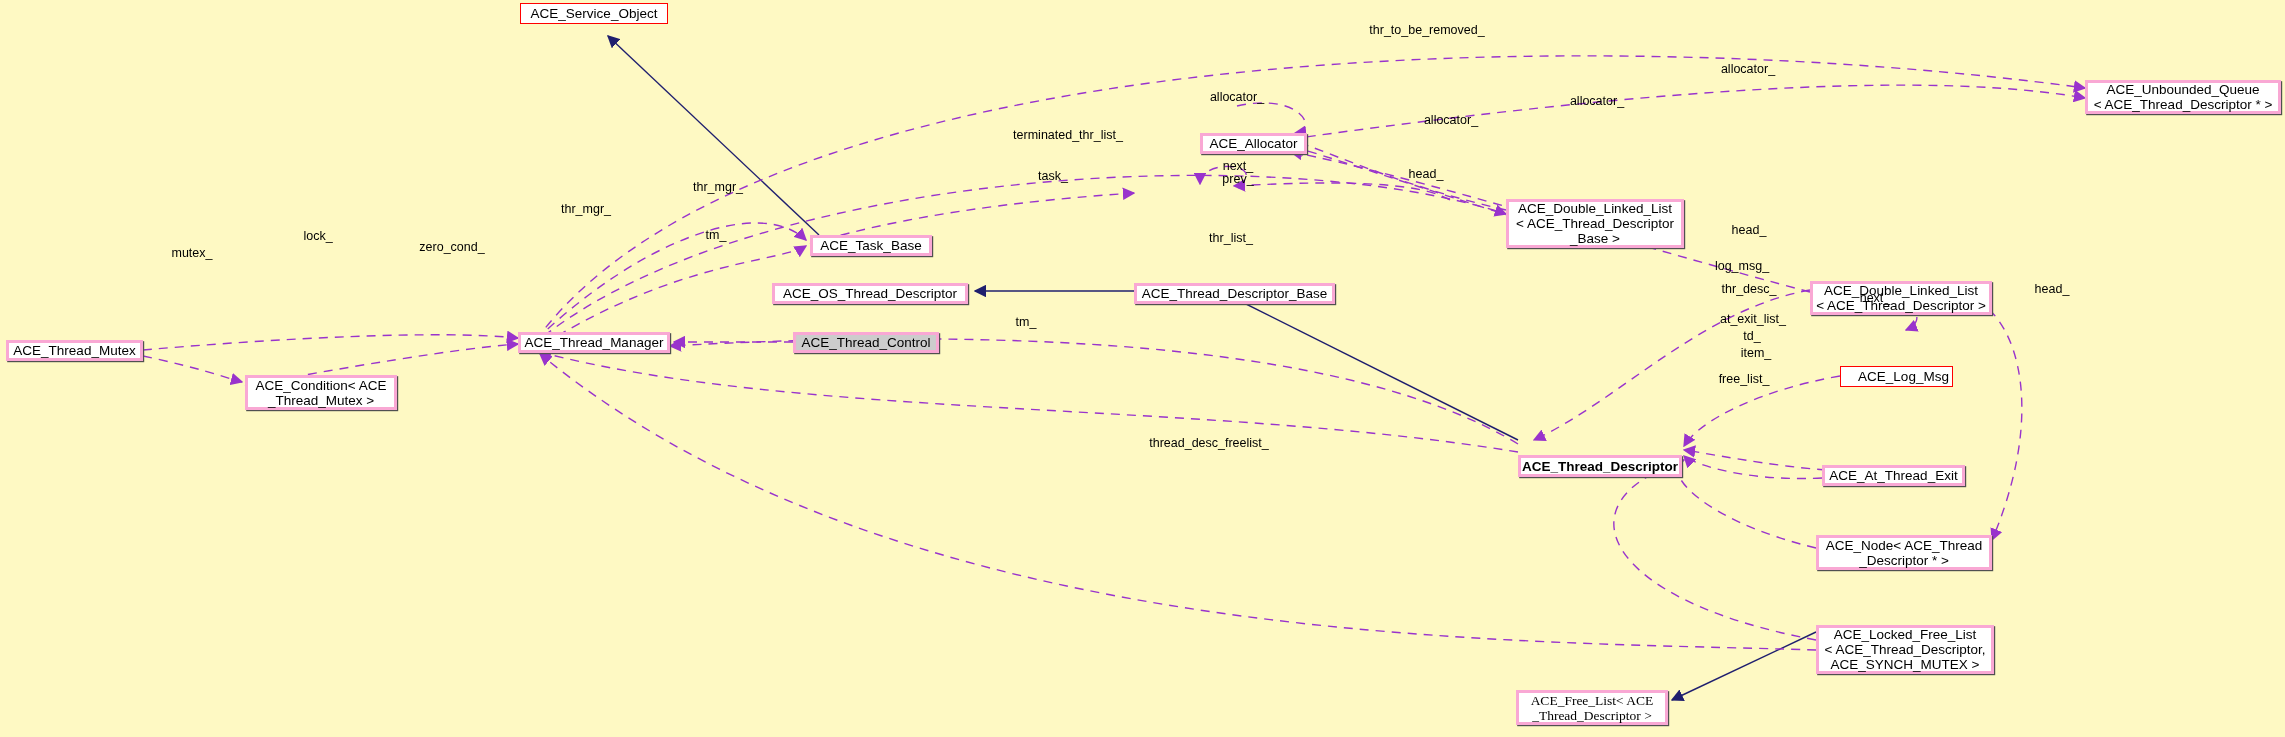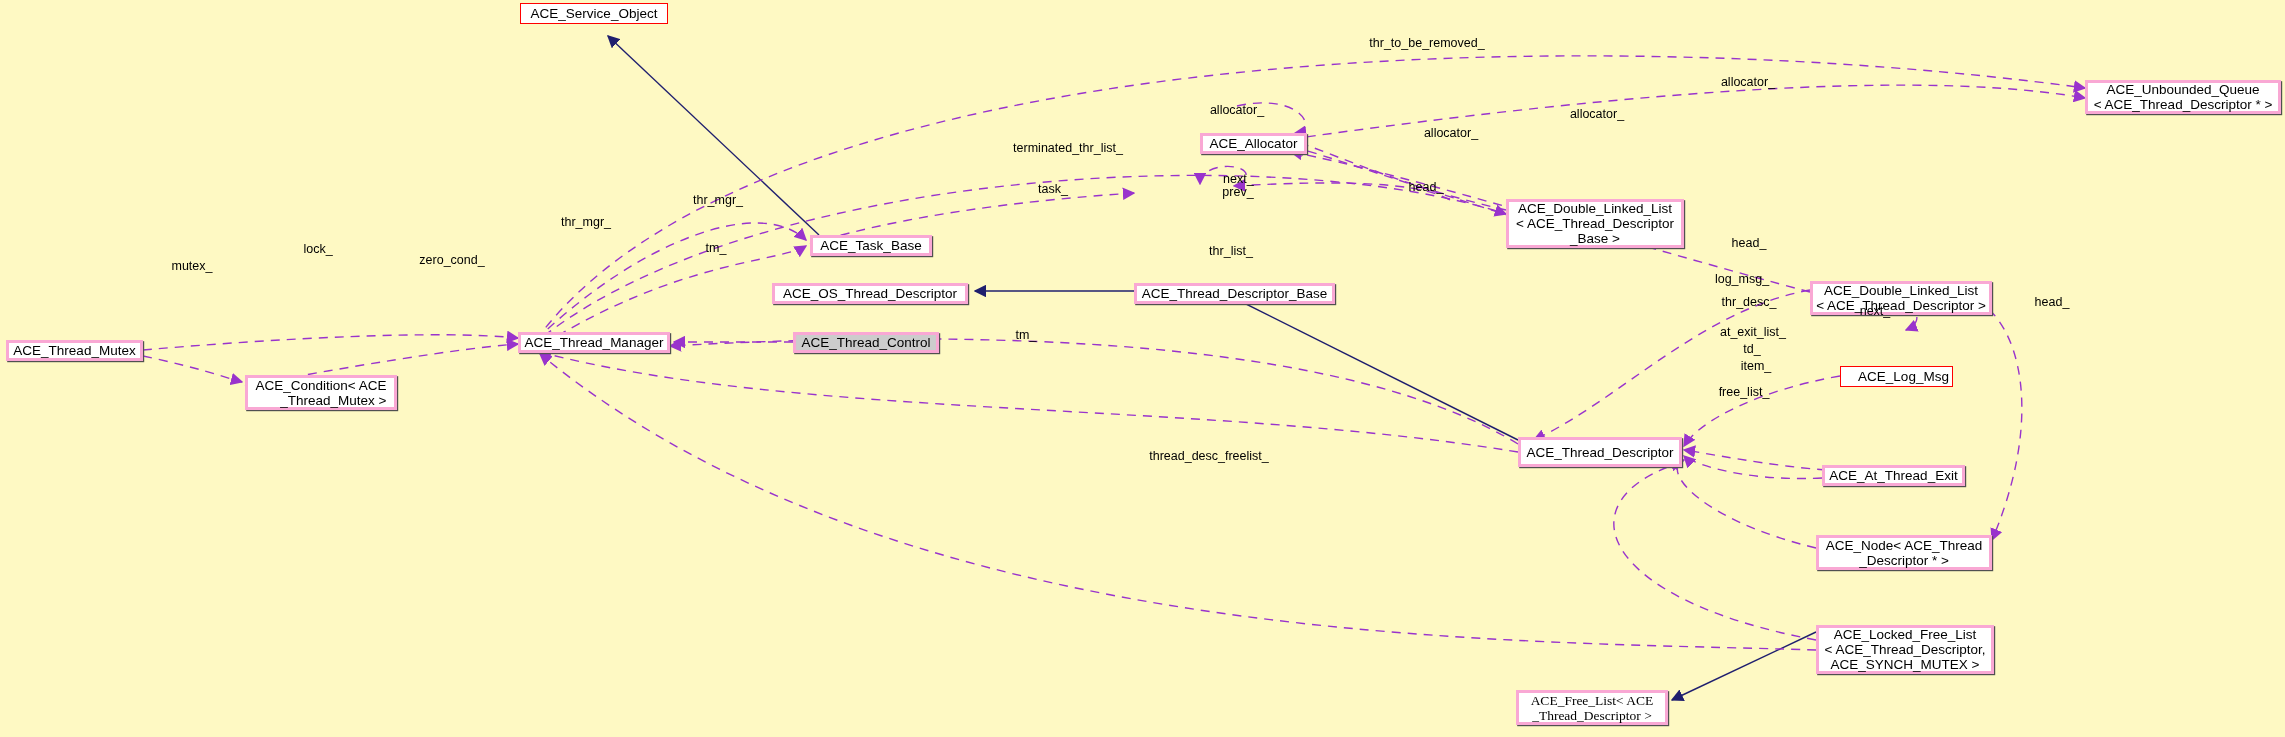--- a/index.html
+++ b/index.html
@@ -44,25 +44,24 @@
   }
   .node.grey {
     background: #cccccc;
   }
   .edge-label {
     position: absolute;
     font-size: 12.5px;
     line-height: 13px;
     color: #000000;
     white-space: pre;
-    text-align: right;
+    text-align: center;
     z-index: 6;
     transform: translate(-50%, -50%);
     background: transparent;
-    margin-top: 13px;
   }
 </style>
 </head>
 <body>
 
 <div id="diagram">
 
   <svg id="edge-layer" viewBox="0 0 2285 737" xmlns="http://www.w3.org/2000/svg">
     <defs>
       <marker id="inh" markerWidth="9" markerHeight="9" refX="8" refY="4.5" orient="auto">
@@ -130,26 +129,26 @@
   <div class="node" style="left:772px;top:283px;width:196px;height:21px;">ACE_OS_Thread_Descriptor</div>
 
   <div class="node" style="left:1134px;top:283px;width:201px;height:21px;">ACE_Thread_Descriptor_Base</div>
 
   <div class="node" style="left:6px;top:340px;width:137px;height:21px;">ACE_Thread_Mutex</div>
 
   <div class="node" style="left:518px;top:332px;width:152px;height:21px;">ACE_Thread_Manager</div>
 
   <div class="node grey" style="left:793px;top:332px;width:146px;height:21px;">ACE_Thread_Control</div>
 
-  <div class="node" style="left:245px;top:375px;width:152px;height:35px;text-align:right;">ACE_Condition&lt; ACE
+  <div class="node" style="left:245px;top:375px;width:152px;height:35px;">ACE_Condition&lt; ACE
 _Thread_Mutex &gt;</div>
 
   <div class="node red" style="left:1840px;top:366px;width:113px;height:21px;padding-left:14px;">ACE_Log_Msg</div>
 
-  <div class="node" style="left:1518px;top:437px;width:164px;height:30px;">ACE_Thread_Descriptor</div>
+  <div class="node" style="left:1518px;top:455px;width:164px;height:22px;font-weight:bold;">ACE_Thread_Descriptor</div>
 
   <div class="node" style="left:1822px;top:465px;width:143px;height:21px;">ACE_At_Thread_Exit</div>
 
   <div class="node" style="left:1816px;top:535px;width:176px;height:35px;">ACE_Node&lt; ACE_Thread
 _Descriptor * &gt;</div>
 
   <div class="node" style="left:1816px;top:625px;width:178px;height:49px;">ACE_Locked_Free_List
 &lt; ACE_Thread_Descriptor,
 ACE_SYNCH_MUTEX &gt;</div>
 

